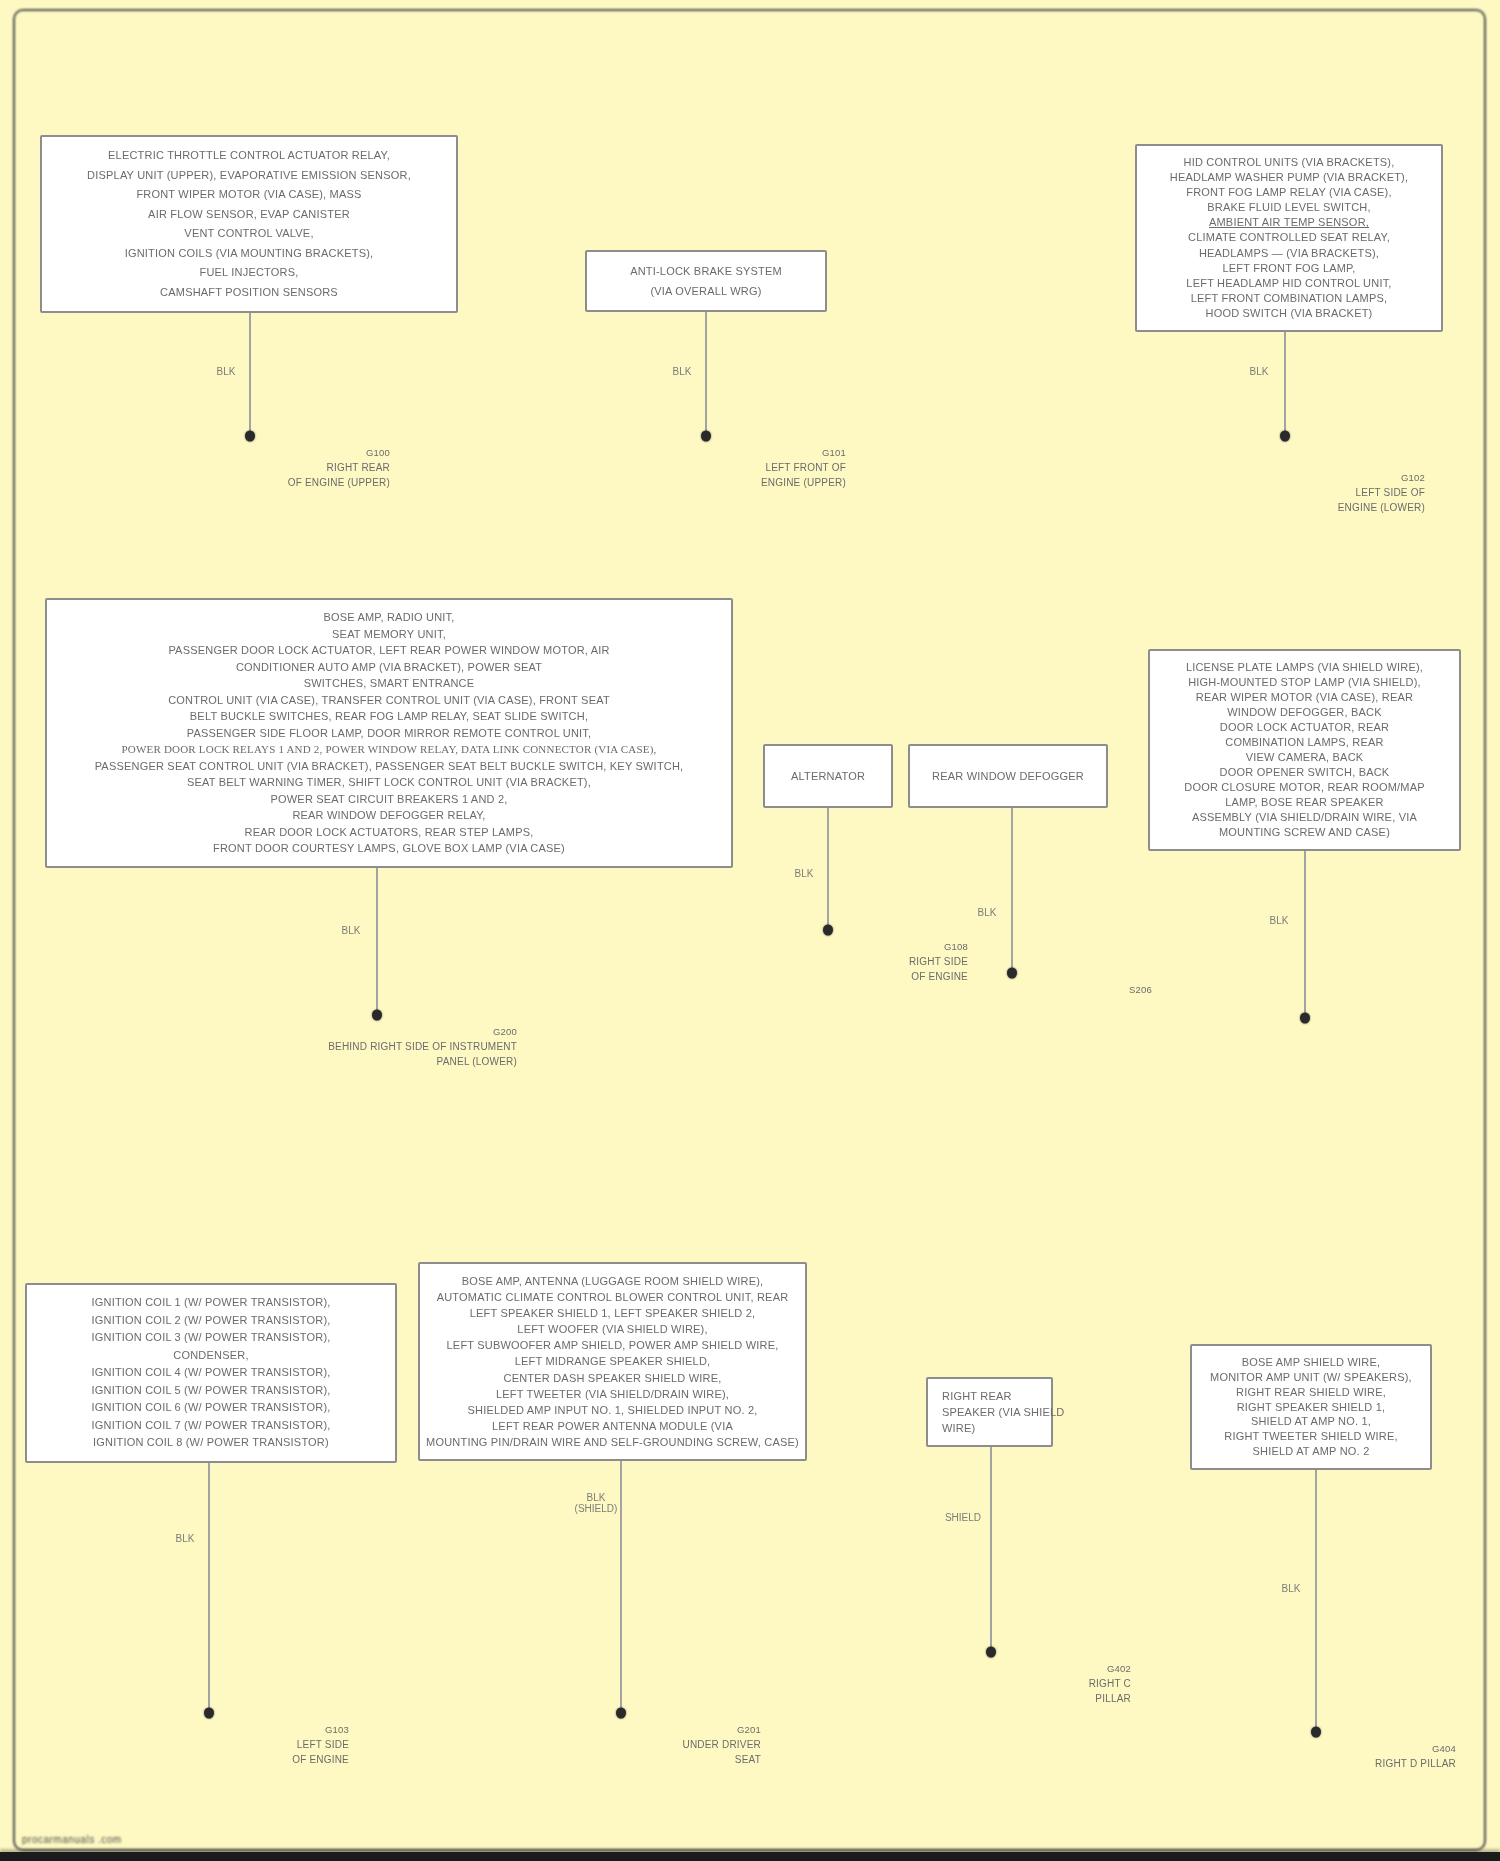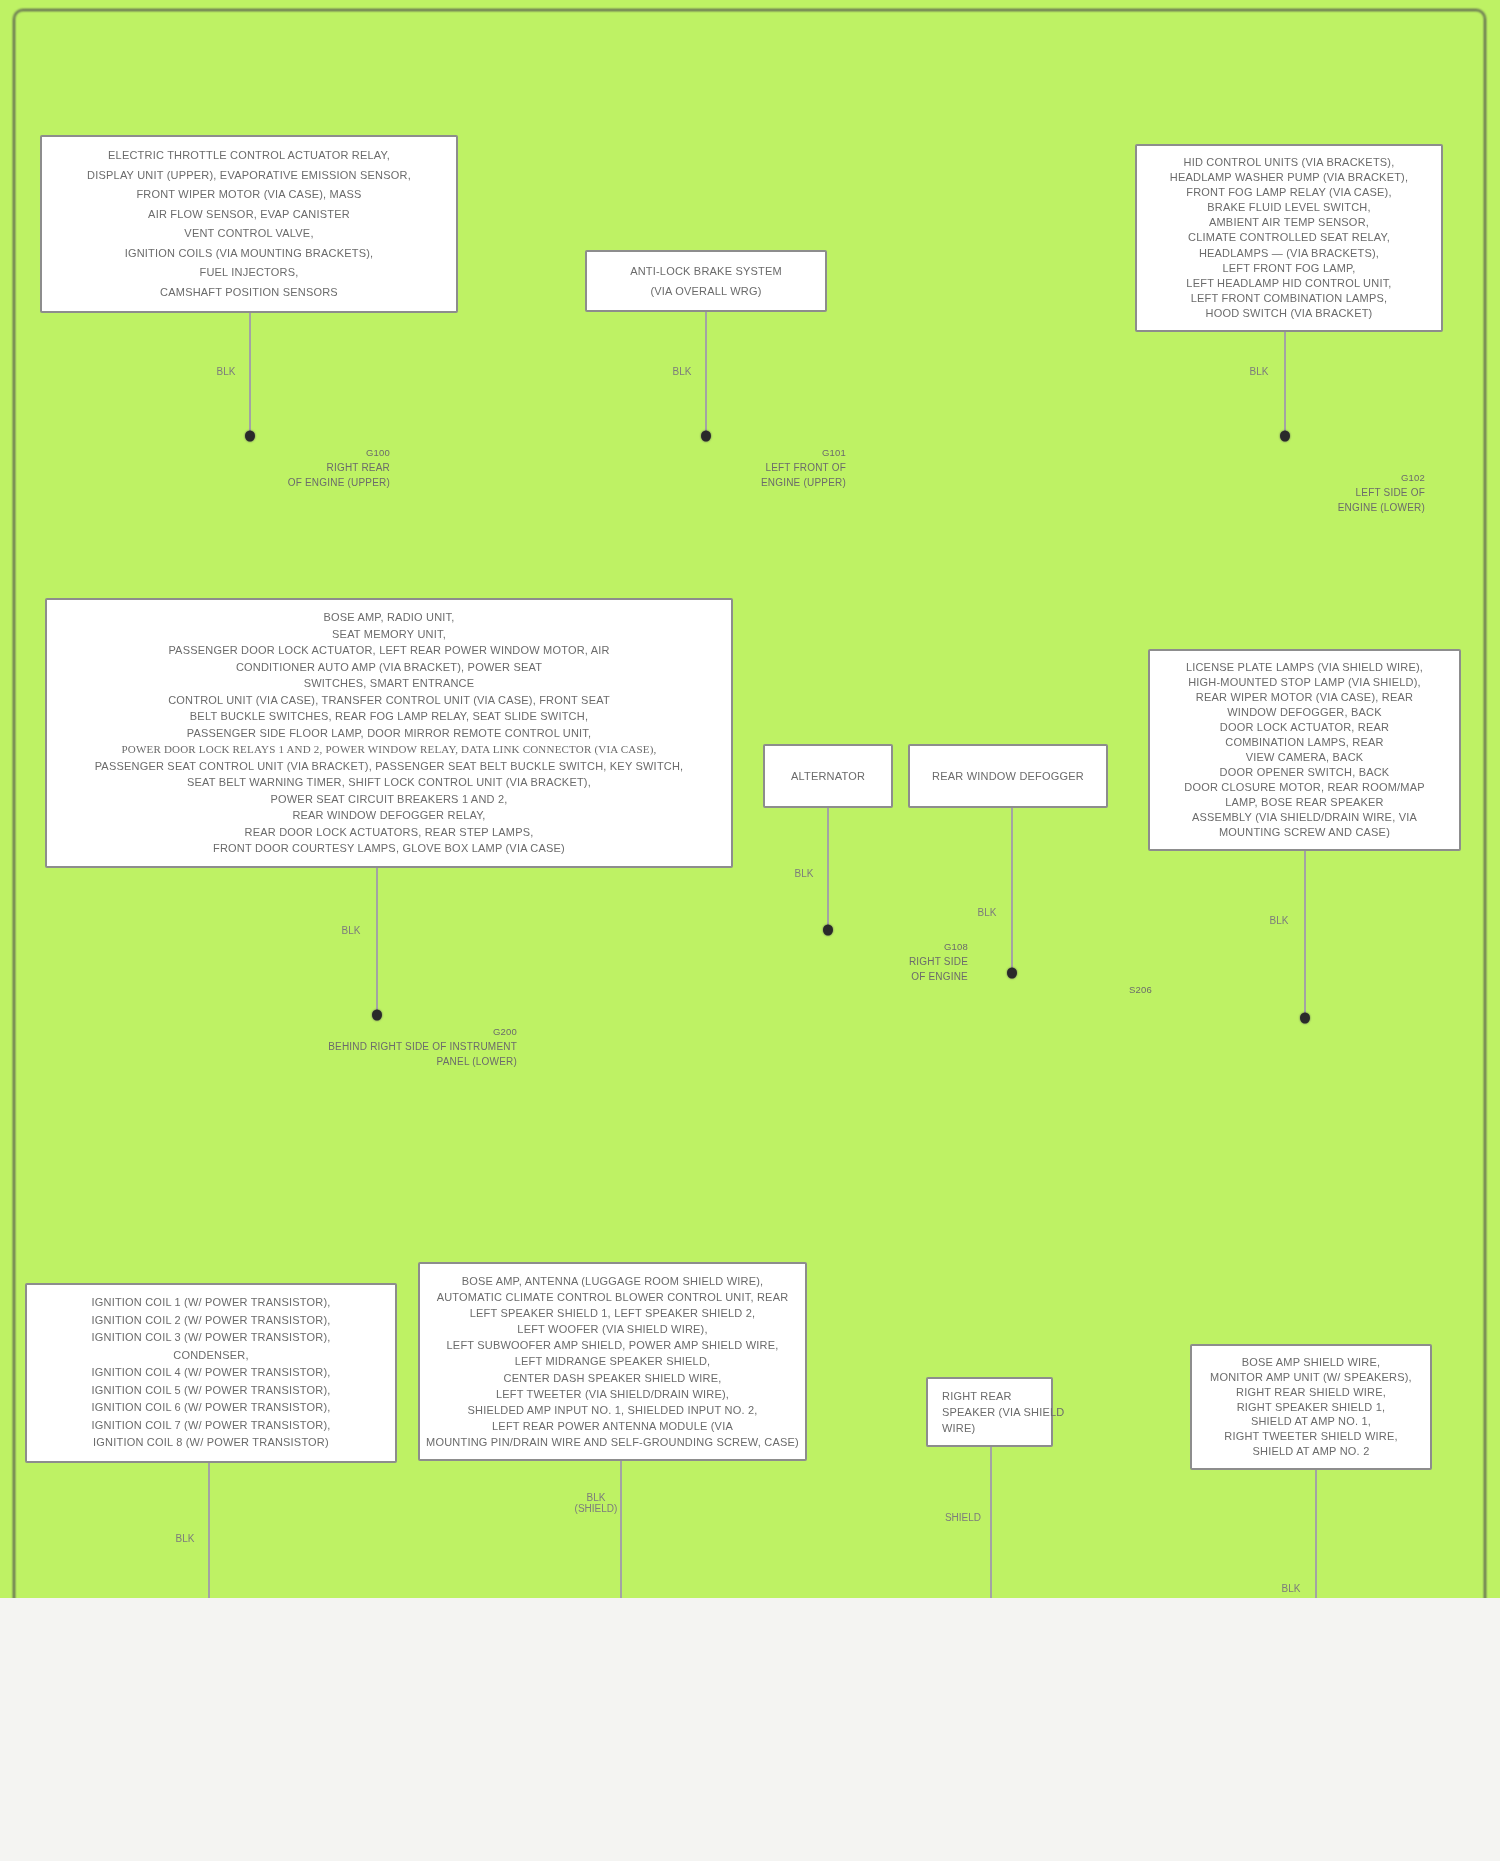--- a/index.html
+++ b/index.html
@@ -1,17 +1,17 @@
 <!DOCTYPE html>
 <html style="--border-color: #4e4e4e; --bar-color: #1b1b1b; --line-color: #a3a3a3; --box-border: #8d8d8d; --text-color: #6b6b6b; --dot-color: #2a2a2a;"><head>
 <meta charset="utf-8">
 <style>
   html,body{margin:0;padding:0;background:#f4f4f2;}
   .page{
-    position:relative;width:1500px;height:1598px;background:#bef264;
+    position:relative;width:1500px;height:1861px;background:#fef9c3;
     font-family:"Liberation Sans",sans-serif;overflow:hidden;
   }
   .page-border{
     position:absolute;left:13px;top:9px;width:1469px;height:1838px;
     border:2px solid var(--border-color,#4e4e4e);border-radius:10px;
     filter:blur(0.8px);pointer-events:none;
   }
   .diagram{position:absolute;left:0;top:0;width:100%;height:100%;filter:blur(0.7px);}
   .comp-box{
     position:absolute;background:#fff;border:2px solid var(--box-border,#8d8d8d);
@@ -82,21 +82,21 @@
       <div class="ground-label" style="left: 706px; top: 445px;">
         <div class="code">G101</div>
         <div class="loc-line">LEFT FRONT OF</div>
         <div class="loc-line">ENGINE (UPPER)</div>
       </div>
       <div class="comp-box" style="left: 1135px; top: 144px; width: 308px; height: 188px;">
         <div class="box-line" style="line-height: 15.0909px;">HID CONTROL UNITS (VIA BRACKETS),</div>
         <div class="box-line" style="line-height: 15.0909px;">HEADLAMP WASHER PUMP (VIA BRACKET),</div>
         <div class="box-line" style="line-height: 15.0909px;">FRONT FOG LAMP RELAY (VIA CASE),</div>
         <div class="box-line" style="line-height: 15.0909px;">BRAKE FLUID LEVEL SWITCH,</div>
-        <div class="box-line" style="line-height: 15.0909px;">AMBIENT AIR TEMP SENSOR,</div>
+        <div class="box-line" style="line-height: 15.0909px; text-decoration: underline;">AMBIENT AIR TEMP SENSOR,</div>
         <div class="box-line" style="line-height: 15.0909px;">CLIMATE CONTROLLED SEAT RELAY,</div>
         <div class="box-line" style="line-height: 15.0909px;">HEADLAMPS — (VIA BRACKETS),</div>
         <div class="box-line" style="line-height: 15.0909px;">LEFT FRONT FOG LAMP,</div>
         <div class="box-line" style="line-height: 15.0909px;">LEFT HEADLAMP HID CONTROL UNIT,</div>
         <div class="box-line" style="line-height: 15.0909px; text-align: center;">LEFT FRONT COMBINATION LAMPS,</div>
         <div class="box-line" style="line-height: 15.0909px;">HOOD SWITCH (VIA BRACKET)</div>
       </div>
       <div class="stem" style="left: 1285px; top: 332px; height: 99px;"></div>
       <div class="wire-label" style="left: 1259px; top: 371px;">
         <div class="wire-label-line">BLK</div>

